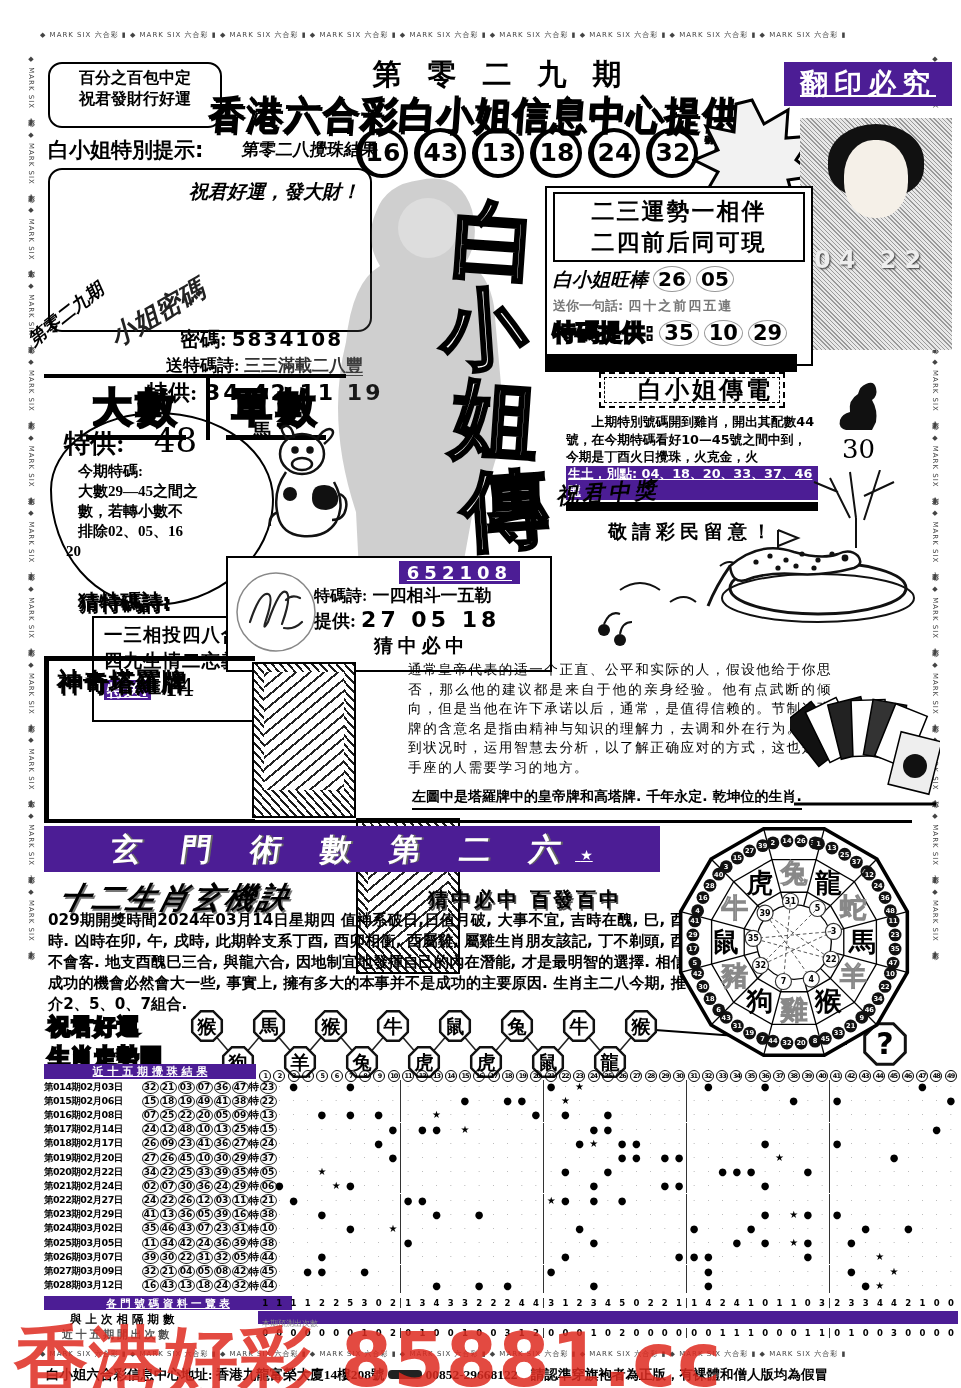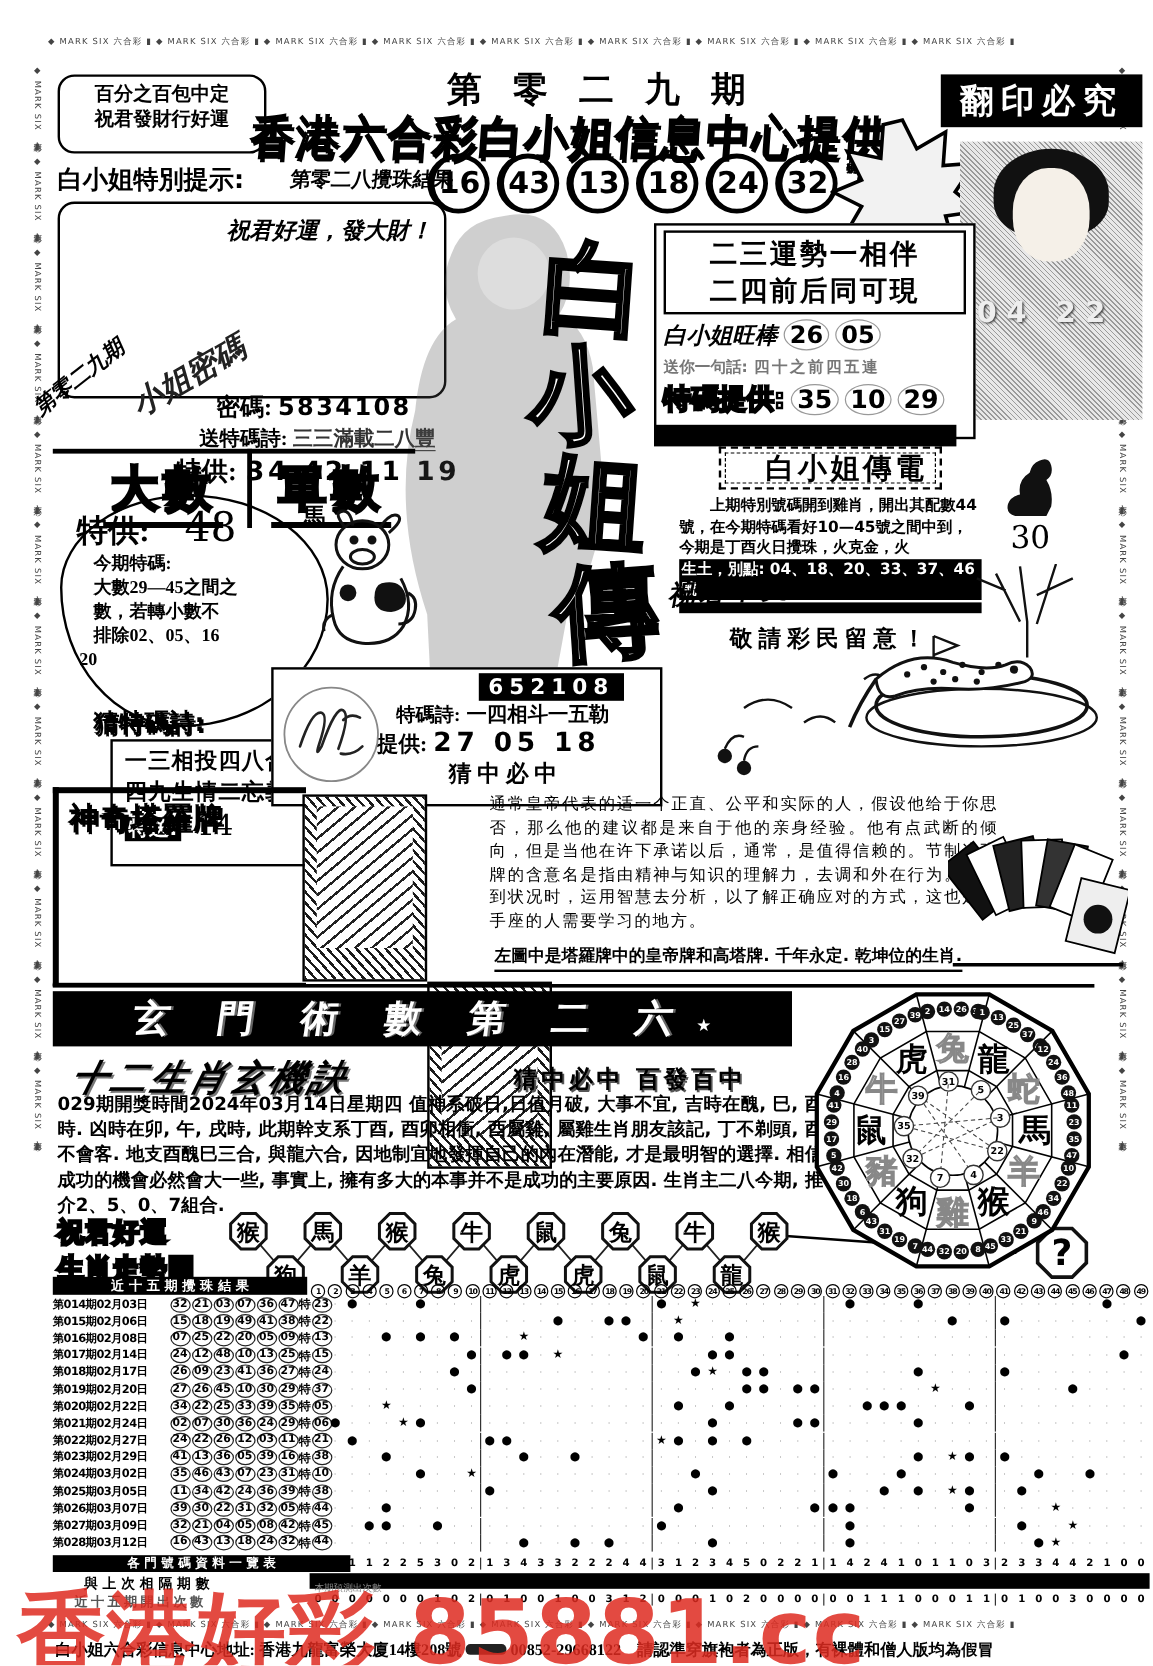--- a/index.html
+++ b/index.html
@@ -10,21 +10,21 @@
   .xb{font-weight:900;}
   .serif{font-family:"Liberation Serif","DejaVu Serif",serif;}
   .outline{color:#fff;-webkit-text-stroke:2.5px #000;text-shadow:0 0 1px #000;font-weight:900;}
   .strip{color:#444;font-size:7px;letter-spacing:1px;overflow:hidden;white-space:nowrap;}
   .vstrip{writing-mode:vertical-rl;}
   .ball{display:inline-block;width:42px;height:42px;border:4px solid #000;border-left-width:6px;
         border-radius:50%;text-align:center;line-height:42px;font-size:25px;font-weight:900;margin-right:6px;}
   .vlabel{writing-mode:vertical-rl;font-size:9px;font-weight:bold;line-height:10px;}
   .box{border:2px solid #000;background:#fff;}
   .rbox{border:2px solid #000;border-radius:14px;background:#fff;}
-  .blackbar{background:#000000;color:#fff;}
+  .blackbar{background:#4c1d95;color:#fff;text-decoration:underline;}
   .num-circ{display:inline-block;min-width:15px;height:11px;border:1px solid #222;border-radius:50%;
             font-size:9px;line-height:11px;text-align:center;font-weight:bold;margin:0 0.5px;}
   .trow{display:flex;align-items:center;height:14.2px;white-space:nowrap;}
   .trow .lbl{font-size:9.5px;font-weight:bold;width:97px;flex:none;letter-spacing:-0.5px;}
   .gr{display:flex;height:14.2px;align-items:center;}
   .gr .c{flex:1;text-align:center;font-size:7px;color:#888;line-height:14px;}
   .gr .c.sep{border-right:1px solid #333;}
   .gr .c.main{color:#000;font-size:10px;}
   .gr .c.spec{color:#000;font-size:10px;}
   .gh{display:flex;height:15px;}
@@ -208,21 +208,21 @@
     <div>
       <span class="blackbar xb" style="font-size:17px;padding:0 3px;">特送:</span>
       <span style="font-size:24px;font-family:'DejaVu Serif',serif;margin-left:8px;">14</span>
     </div>
   </div>
 
   <div class="abs box" style="left:226px;top:556px;width:306px;height:104px;padding:4px 8px;">
     <div style="text-align:right;margin-right:22px;">
       <span class="blackbar b" style="font-size:18px;letter-spacing:5px;padding:1px 8px;">652108</span>
     </div>
-    <div style="margin-left:60px;margin-top:1px;text-align:center;">
+    <div style="margin-left:78px;margin-top:1px;">
       <span class="xb serif" style="font-size:16px;">特碼詩:</span>
       <span class="xb serif" style="font-size:17px;">一四相斗一五勒</span>
     </div>
     <div style="margin-left:78px;">
       <span class="xb serif" style="font-size:18px;">提供:</span>
       <span class="b" style="font-size:22px;letter-spacing:4px;">27 05 18</span>
     </div>
     <div class="xb serif" style="font-size:19px;text-align:center;margin-left:60px;">猜 中 必 中</div>
   </div>
   <svg class="abs" style="left:234px;top:570px;" width="84" height="84" viewBox="0 0 84 84">

